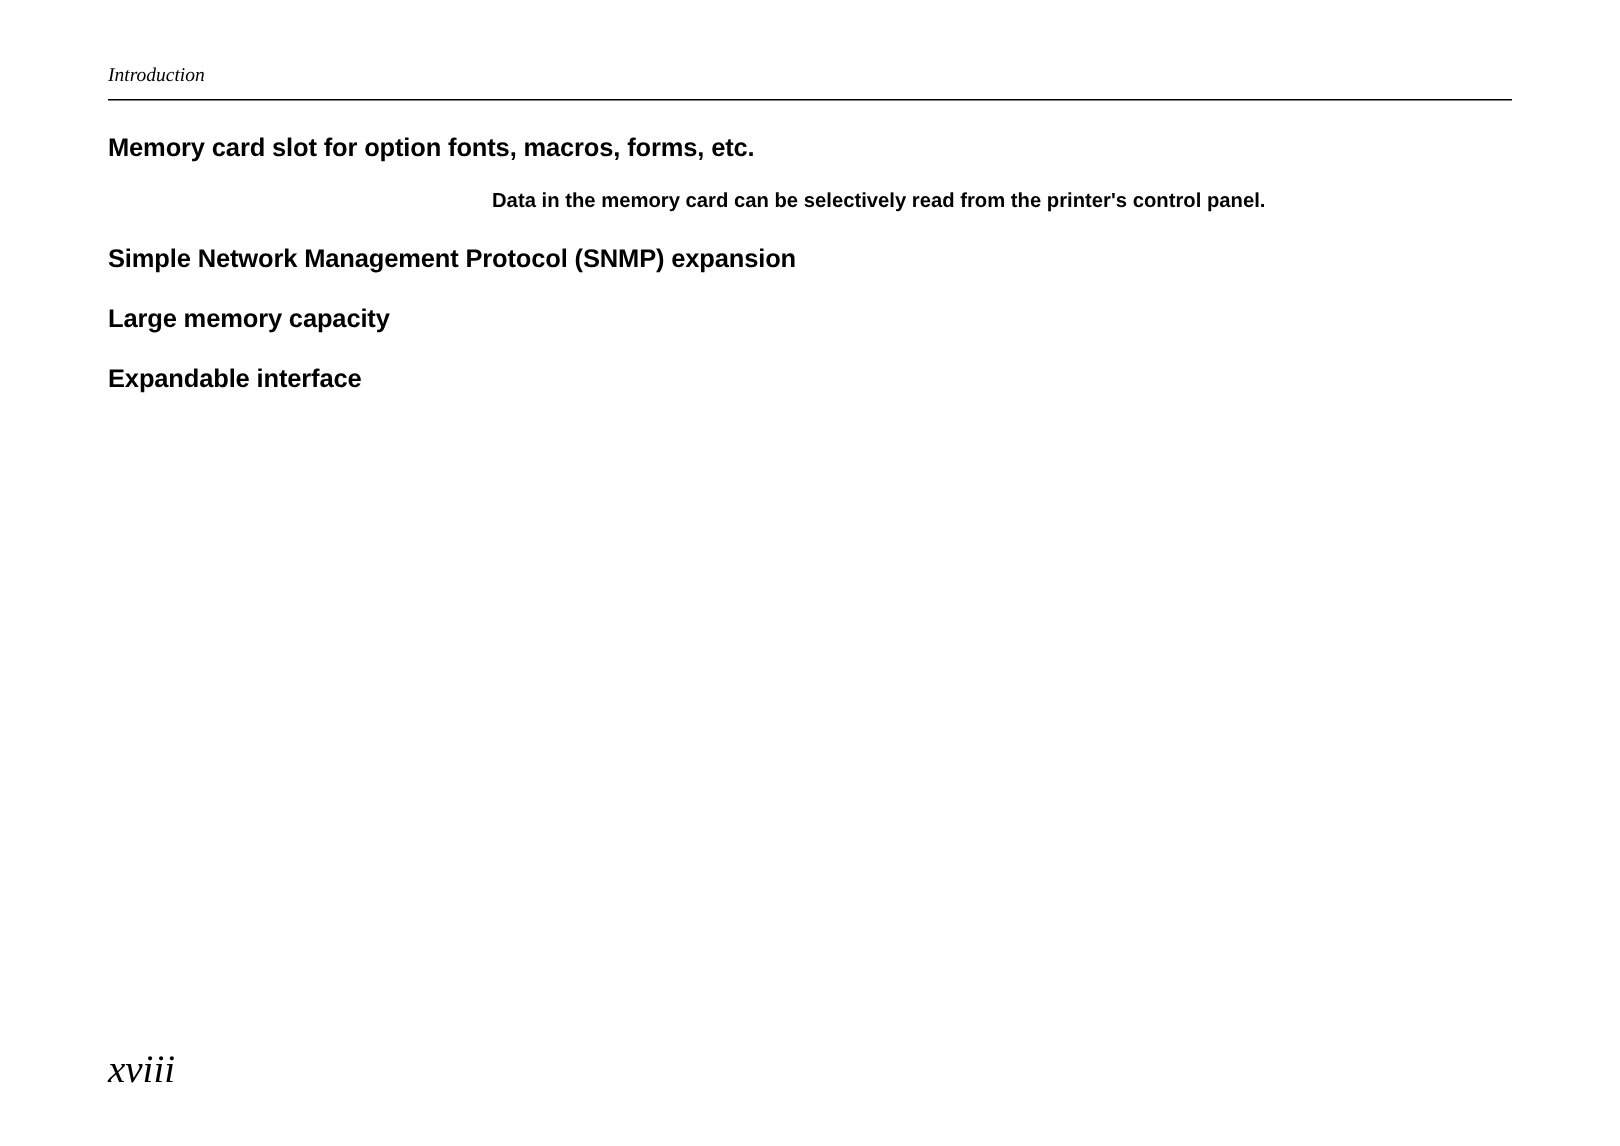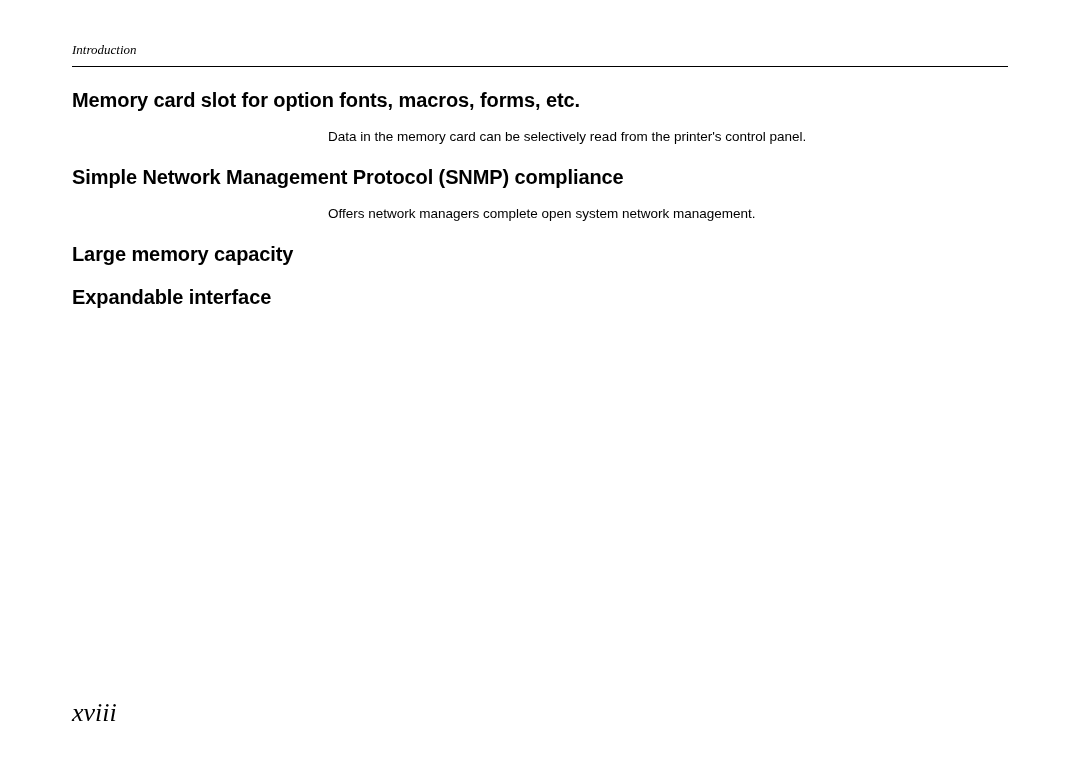--- a/index.html
+++ b/index.html
@@ -24,30 +24,31 @@
     }
     .header-rule {
       border: none;
       border-top: 1.5px solid #000;
       margin-bottom: 22px;
     }
     .section {
       margin-bottom: 20px;
     }
     .section-heading {
-      font-size: 20px;
+      font-size: 17px;
       font-weight: bold;
       margin-bottom: 16px;
       letter-spacing: -0.1px;
     }
     .section-body {
       font-size: 13.5px;
       line-height: 1.35;
       margin-left: 256px;
       text-align: justify;
+      font-weight: bold;
     }
     .page-number {
       position: absolute;
       bottom: 36px;
       left: 72px;
       font-family: "Times New Roman", Times, serif;
       font-style: italic;
       font-size: 26px;
       margin-top: 38px;
     }
@@ -57,22 +58,21 @@
 
 <div class="header-label">Introduction</div>
 <hr class="header-rule">
 
 <div class="section">
   <div class="section-heading">Memory card slot for option fonts, macros, forms, etc.</div>
   <div class="section-body">Data in the memory card can be selectively read from the printer's control panel.</div>
 </div>
 
 <div class="section">
-  <div class="section-heading">Simple Network Management Protocol (SNMP) compliance</div>
-  <div class="section-body">Offers network managers complete open system network management.</div>
+  <div class="section-heading">Simple Network Management Protocol (SNMP) expansion</div>
 </div>
 
 <div class="section">
   <div class="section-heading">Large memory capacity</div>
 </div>
 
 <div class="section">
   <div class="section-heading">Expandable interface</div>
 </div>
 

